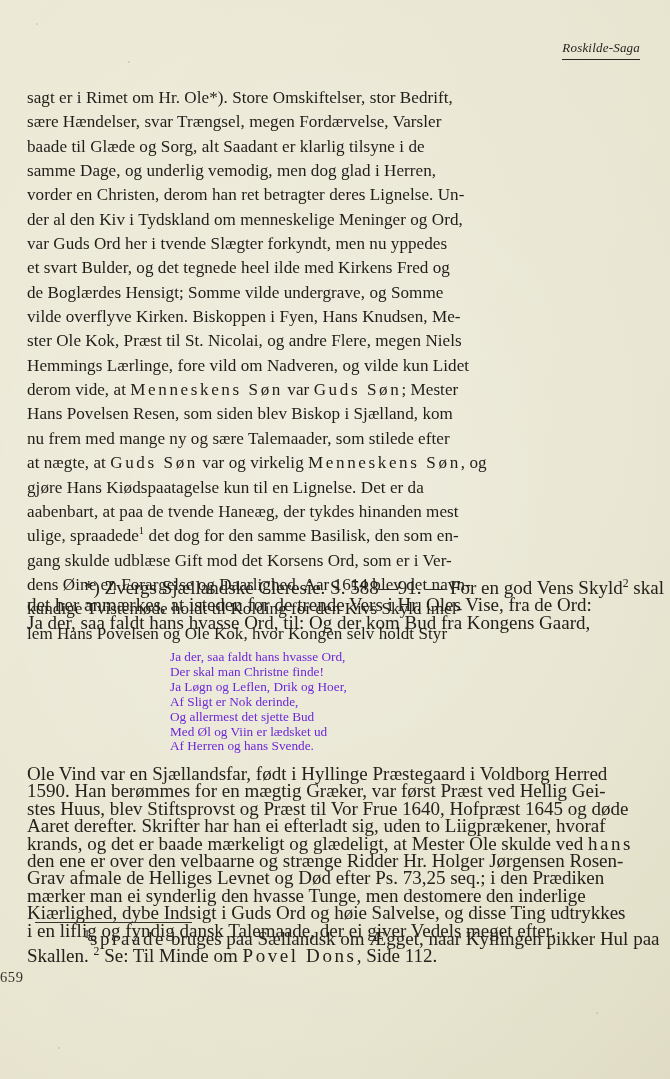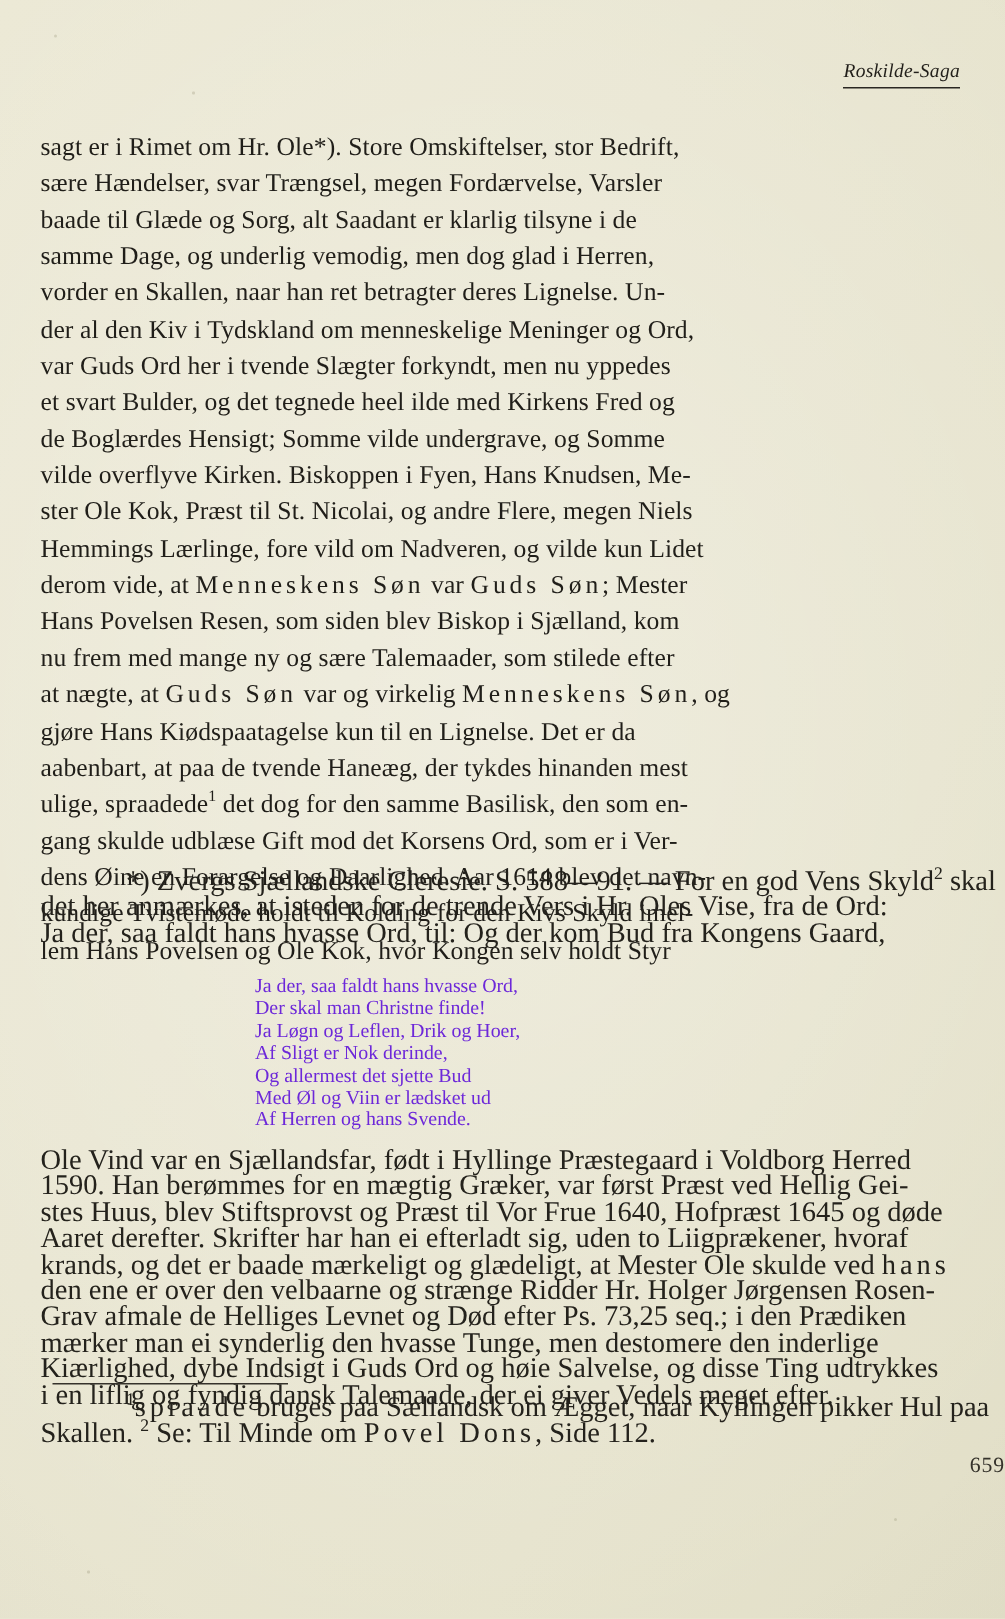--- a/index.html
+++ b/index.html
@@ -112,21 +112,21 @@
     border-top: 1.5px solid #35322b;
   }
   .fn3 { top: 930px; }
 
   
   .folio {
     position: absolute;
     top: 969px;
     left: 0;
     width: 670px;
-    text-align: right;
+    text-align: left;
     font-size: 14.5px;
     color: #35322b;
     letter-spacing: 0.6px;
   }
 
   
   .speck {
     position: absolute;
     background: rgba(120,112,84,0.22);
     border-radius: 50%;
@@ -146,21 +146,21 @@
 
   <div class="header">
     <span class="header-title">Roskilde-Saga</span>
   </div>
 
   <div class="body-block">
     <div class="body-line">sagt er i Rimet om Hr. Ole*). Store Omskiftelser, stor Bedrift,</div>
     <div class="body-line">sære Hændelser, svar Trængsel, megen Fordærvelse, Varsler</div>
     <div class="body-line">baade til Glæde og Sorg, alt Saadant er klarlig tilsyne i de</div>
     <div class="body-line">samme Dage, og underlig vemodig, men dog glad i Herren,</div>
-    <div class="body-line">vorder en Skallen, naar han ret betragter deres Lignelse. Un-</div>
+    <div class="body-line">vorder en Christen, derom han ret betragter deres Lignelse. Un-</div>
     <div class="body-line">der al den Kiv i Tydskland om menneskelige Meninger og Ord,</div>
     <div class="body-line">var Guds Ord her i tvende Slægter forkyndt, men nu yppedes</div>
     <div class="body-line">et svart Bulder, og det tegnede heel ilde med Kirkens Fred og</div>
     <div class="body-line">de Boglærdes Hensigt; Somme vilde undergrave, og Somme</div>
     <div class="body-line">vilde overflyve Kirken. Biskoppen i Fyen, Hans Knudsen, Me-</div>
     <div class="body-line">ster Ole Kok, Præst til St. Nicolai, og andre Flere, megen Niels</div>
     <div class="body-line">Hemmings Lærlinge, fore vild om Nadveren, og vilde kun Lidet</div>
 
     <div class="body-line">
       <span>derom vide, at </span><span class="sp">Menneskens Søn</span><span> var </span><span class="sp">Guds Søn</span><span>; Mester</span>

